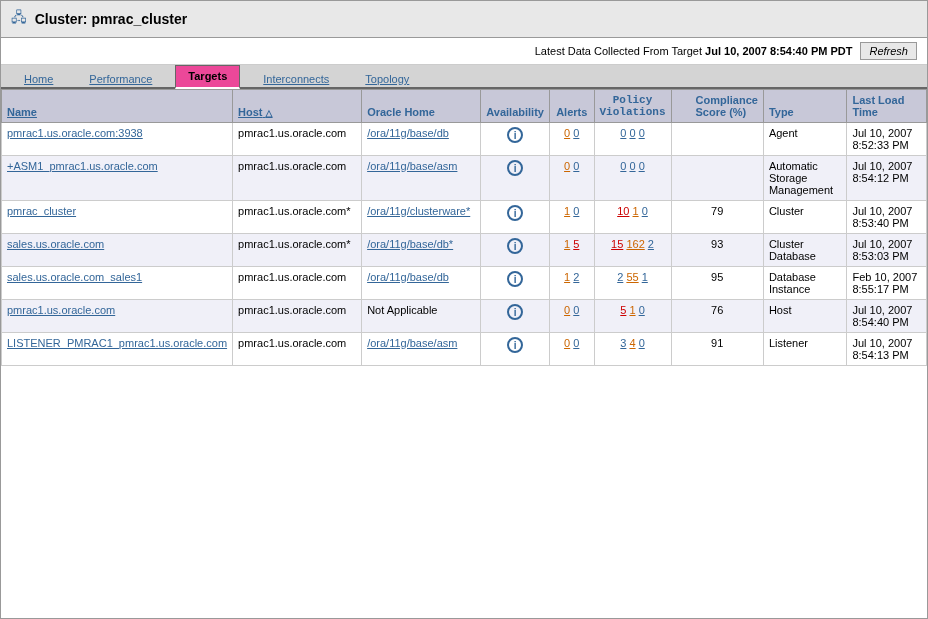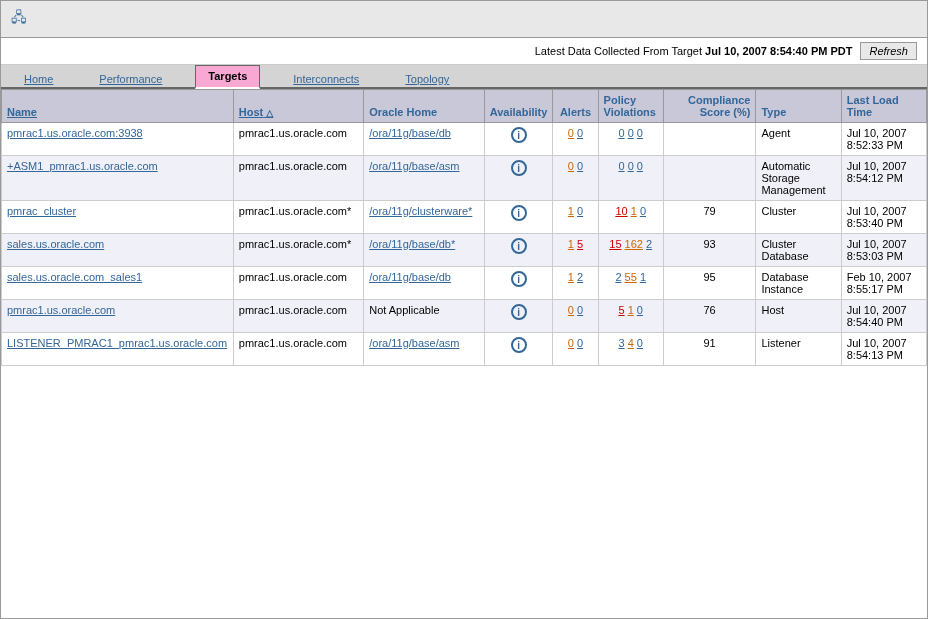--- a/index.html
+++ b/index.html
@@ -10,23 +10,23 @@
     
     .page-header { background: #e8e8e8; border-bottom: 1px solid #999; padding: 6px 10px; display: flex; align-items: center; gap: 8px; }
     .header-icon { font-size: 14px; color: #336699; }
     .header-title { font-size: 14px; font-weight: bold; color: #000; }
     
     
     .info-bar { background: #fff; border-bottom: 1px solid #ccc; padding: 4px 10px; display: flex; justify-content: flex-end; align-items: center; gap: 8px; font-size: 11px; }
     .refresh-btn { border: 1px solid #999; background: #e8e8e8; padding: 2px 8px; cursor: pointer; font-size: 11px; font-style: italic; }
     
     
-    .tabs { background: #d4d4d4; border-bottom: 2px solid #666; display: flex; align-items: flex-end; padding: 0 10px; gap: 20px; }
+    .tabs { background: #d4d4d4; border-bottom: 2px solid #666; display: flex; align-items: flex-end; padding: 0 10px; gap: 10px; }
     .tab { padding: 4px 12px; cursor: pointer; font-size: 11px; color: #336699; text-decoration: underline; border: 1px solid transparent; border-bottom: none; margin-bottom: -2px; }
-    .tab.active { background: #f9a8d4; border: 1px solid #666; border-bottom: 2px solid #fff; color: #000; text-decoration: none; font-weight: bold; padding-bottom: 5px; }
+    .tab.active { background: #ec4899; border: 1px solid #666; border-bottom: 2px solid #fff; color: #000; text-decoration: none; font-weight: bold; padding-bottom: 5px; }
     
     
     .table-wrapper { padding: 0; }
     table { width: 100%; border-collapse: collapse; }
     thead tr { background: #c8c8d8; }
     th { border: 1px solid #999; padding: 4px 5px; text-align: left; font-size: 11px; font-weight: bold; color: #336699; vertical-align: bottom; }
     td { border: 1px solid #ccc; padding: 4px 5px; vertical-align: top; font-size: 11px; }
     tr:nth-child(even) td { background: #f0f0f8; }
     tr:nth-child(odd) td { background: #fff; }
     
@@ -40,20 +40,21 @@
     
     .sort-arrow { font-size: 9px; }
   </style>
 </head>
 <body>
 
 <div class="page-wrapper">
 
   <div class="page-header">
     <span class="header-icon">🖧</span>
+    <span class="header-title">Cluster: pmrac_cluster</span>
   </div>
 
   <div class="info-bar">
     <span>
       <span>Latest Data Collected From Target</span>
       <strong>Jul 10, 2007 8:54:40 PM PDT</strong>
     </span>
     <button class="refresh-btn">Refresh</button>
   </div>
 
@@ -80,24 +81,24 @@
           </th>
           <th style="width:120px;">
             <span>Oracle Home</span>
           </th>
           <th style="width:65px; text-align:center;">
             <span>Availability</span>
           </th>
           <th style="width:45px; text-align:center;">
             <span>Alerts</span>
           </th>
-          <th style="width:65px; text-align:left;">
+          <th style="width:65px; text-align:center;font-family:Liberation Mono, monospace;">
             <span>Policy Violations</span>
           </th>
-          <th style="width:65px; text-align:right;padding-left:24px;">
+          <th style="width:65px; text-align:left;padding-left:24px;">
             <span>Compliance Score (%)</span>
           </th>
           <th style="width:85px;">
             <span>Type</span>
           </th>
           <th style="width:85px;margin-top:8px;">
             <span>Last Load Time</span>
           </th>
         </tr>
       </thead>

